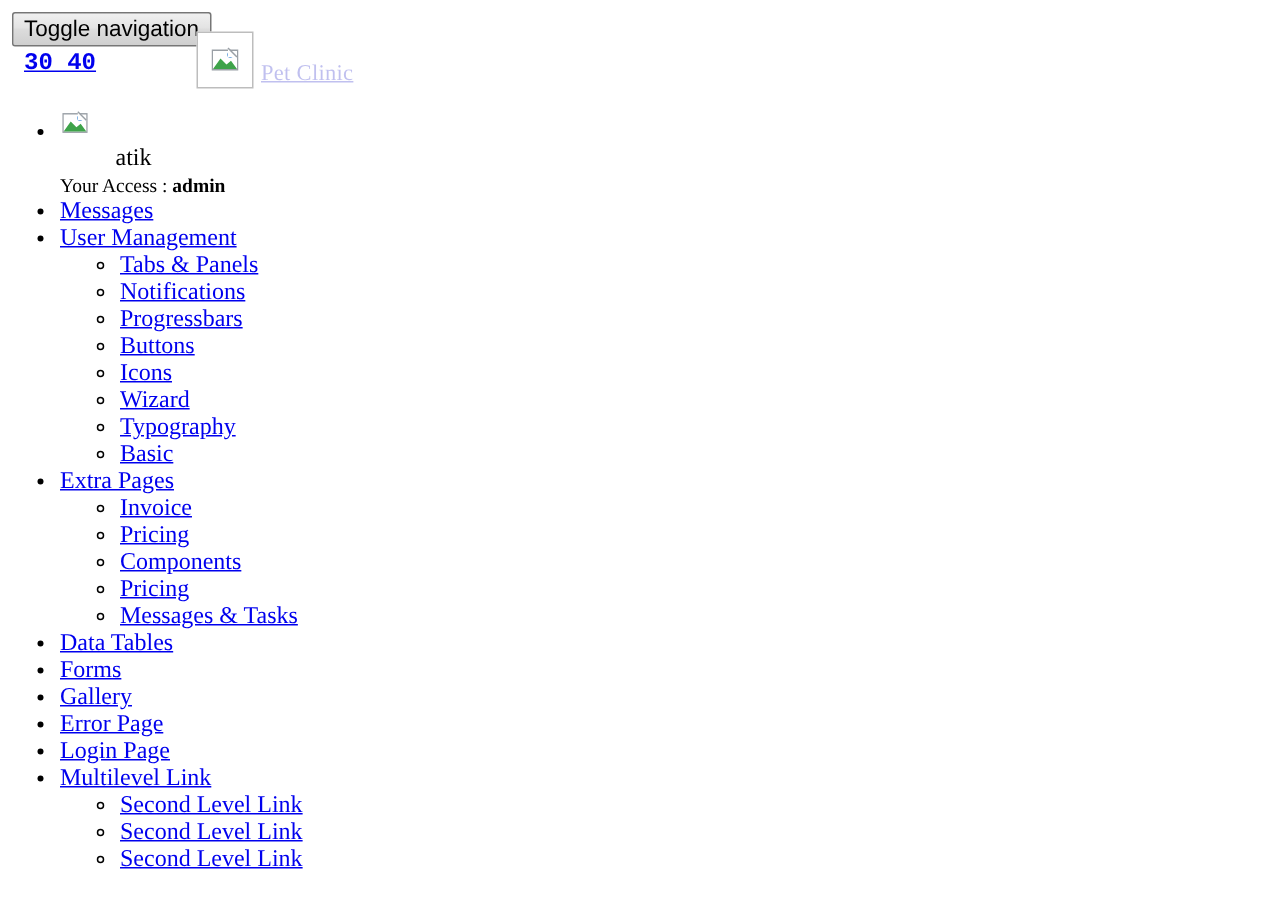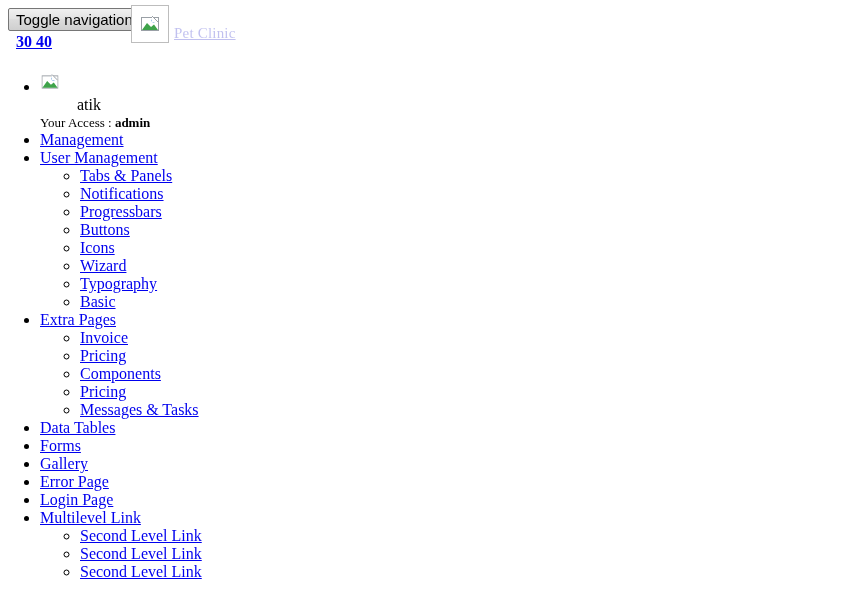--- a/index.html
+++ b/index.html
@@ -40,21 +40,21 @@
     border-radius: 2px;
     background: linear-gradient(to bottom, #f0f0f0 0%, #e3e3e3 45%, #dcdcdc 50%, #cfcfcf 100%);
     color: #000000;
     cursor: default;
     display: inline-block;
   }
 
   .brand-block {
     position: absolute;
     left: 131px;
-    top: 5px;
+    top: 21px;
     display: flex;
     align-items: flex-end;
   }
 
   
   .broken-img-bordered {
     width: 38px;
     height: 38px;
     border: 1px solid #bdbdbd;
     background: #ffffff;
@@ -93,20 +93,21 @@
     
     color: #3333cc;
     opacity: 0.30;
     text-decoration: underline;
     letter-spacing: 0.2px;
     padding-bottom: 1px;
   }
 
   .count-link-row {
     margin: 2px 0 16px 8px;
+    font-family: Liberation Mono, monospace;
   }
   .count-link {
     font-weight: bold;
   }
 
   
   ul.nav-root {
     margin: 12px 0 0 0;
     padding-left: 40px;
     list-style-type: disc;
@@ -189,21 +190,21 @@
       </span>
       <span class="user-name">atik</span>
       <span class="access-line">
         <span>Your Access :</span>
         <span class="access-value">admin</span>
       </span>
     </div>
   </li>
 
   <li>
-    <a href="#">Management</a>
+    <a href="#">Messages</a>
   </li>
 
   <li>
     <a href="#">User Management</a>
     <ul class="nav-sub">
       <li>
         <a href="#">Tabs &amp; Panels</a>
       </li>
       <li>
         <a href="#">Notifications</a>

